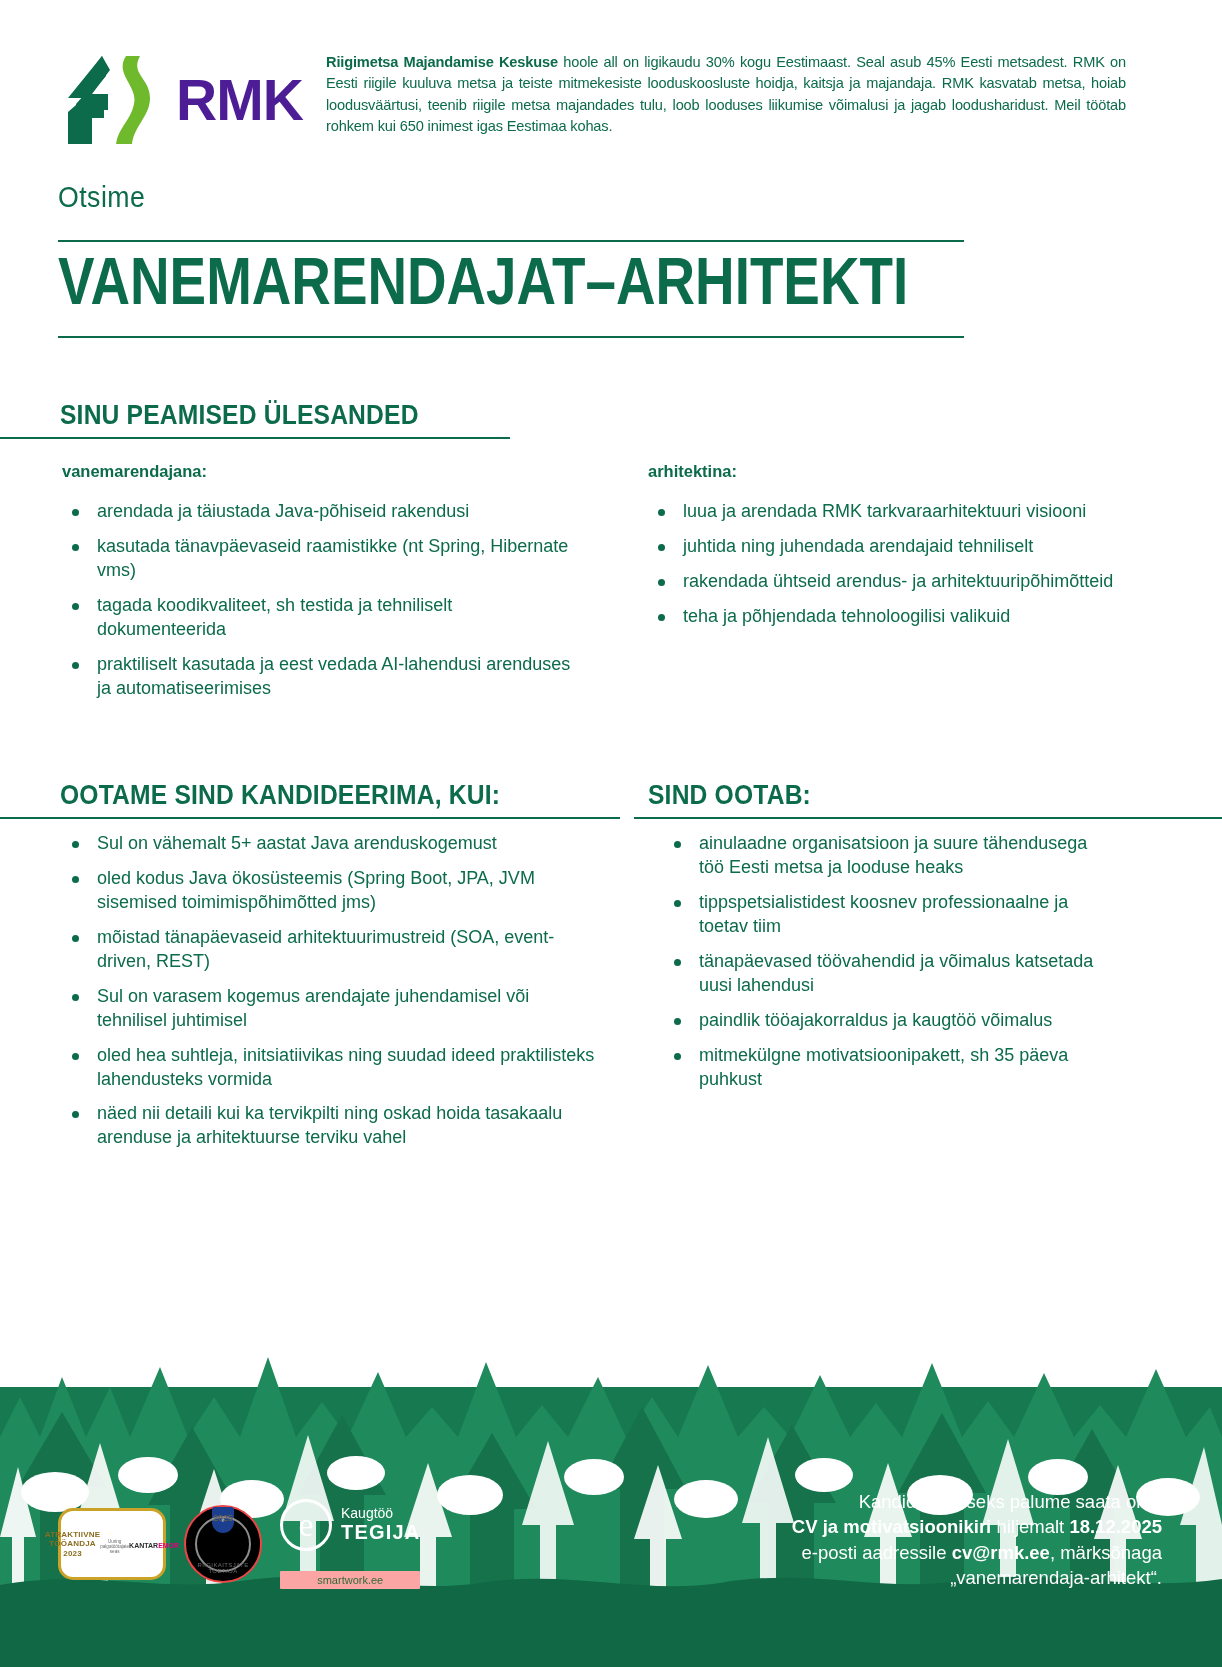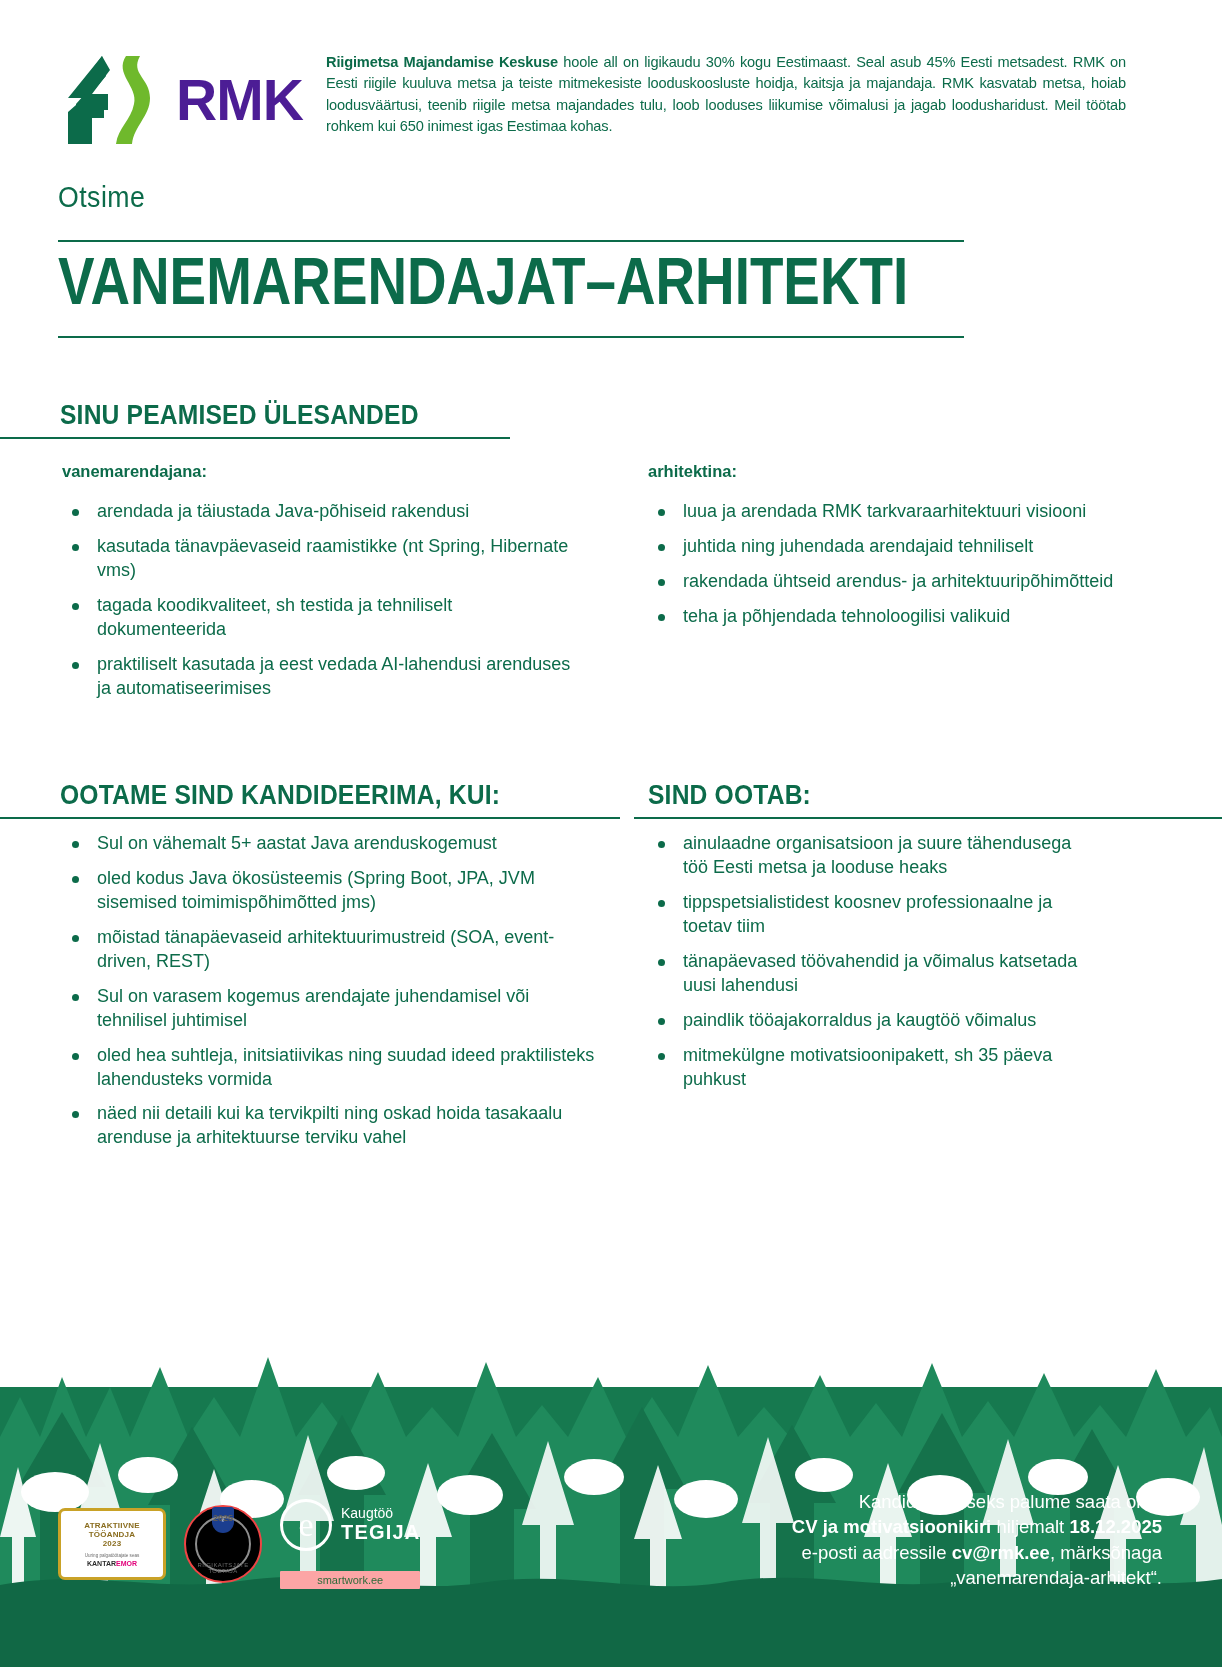--- a/index.html
+++ b/index.html
@@ -165,21 +165,21 @@
     top: 9px;
     width: 7px;
     height: 7px;
     border-radius: 50%;
     background: #0c6b4a;
   }
 
   #list-dev    { left: 62px;  top: 500px; width: 520px; }
   #list-arch   { left: 648px; top: 500px; width: 470px; }
   #list-expect { left: 62px;  top: 832px; width: 540px; }
-  #list-offer  { left: 648px; top: 832px; width: 450px; }
+  #list-offer  { left: 664px; top: 832px; width: 450px; }
 
   
   .forest {
     position: absolute;
     left: 0;
     bottom: 0;
     width: 1222px;
     height: 430px;
     z-index: 2;
   }
@@ -194,23 +194,23 @@
     align-items: center;
     gap: 18px;
     z-index: 5;
   }
 
   .badge-gold {
     width: 108px;
     height: 72px;
     background: #ffffff;
     border: 3px solid #c9a227;
-    border-radius: 7px;
+    border-radius: 15px;
     display: flex;
-    flex-direction: column;
+    flex-direction: row;
     align-items: center;
     justify-content: center;
     text-align: center;
     padding: 3px;
   }
   .badge-gold .bg-t1 {
     font-size: 8px; font-weight: bold; color: #8a6d1f; line-height: 1.15;
     letter-spacing: 0.2px;
   }
   .badge-gold .bg-sub {

